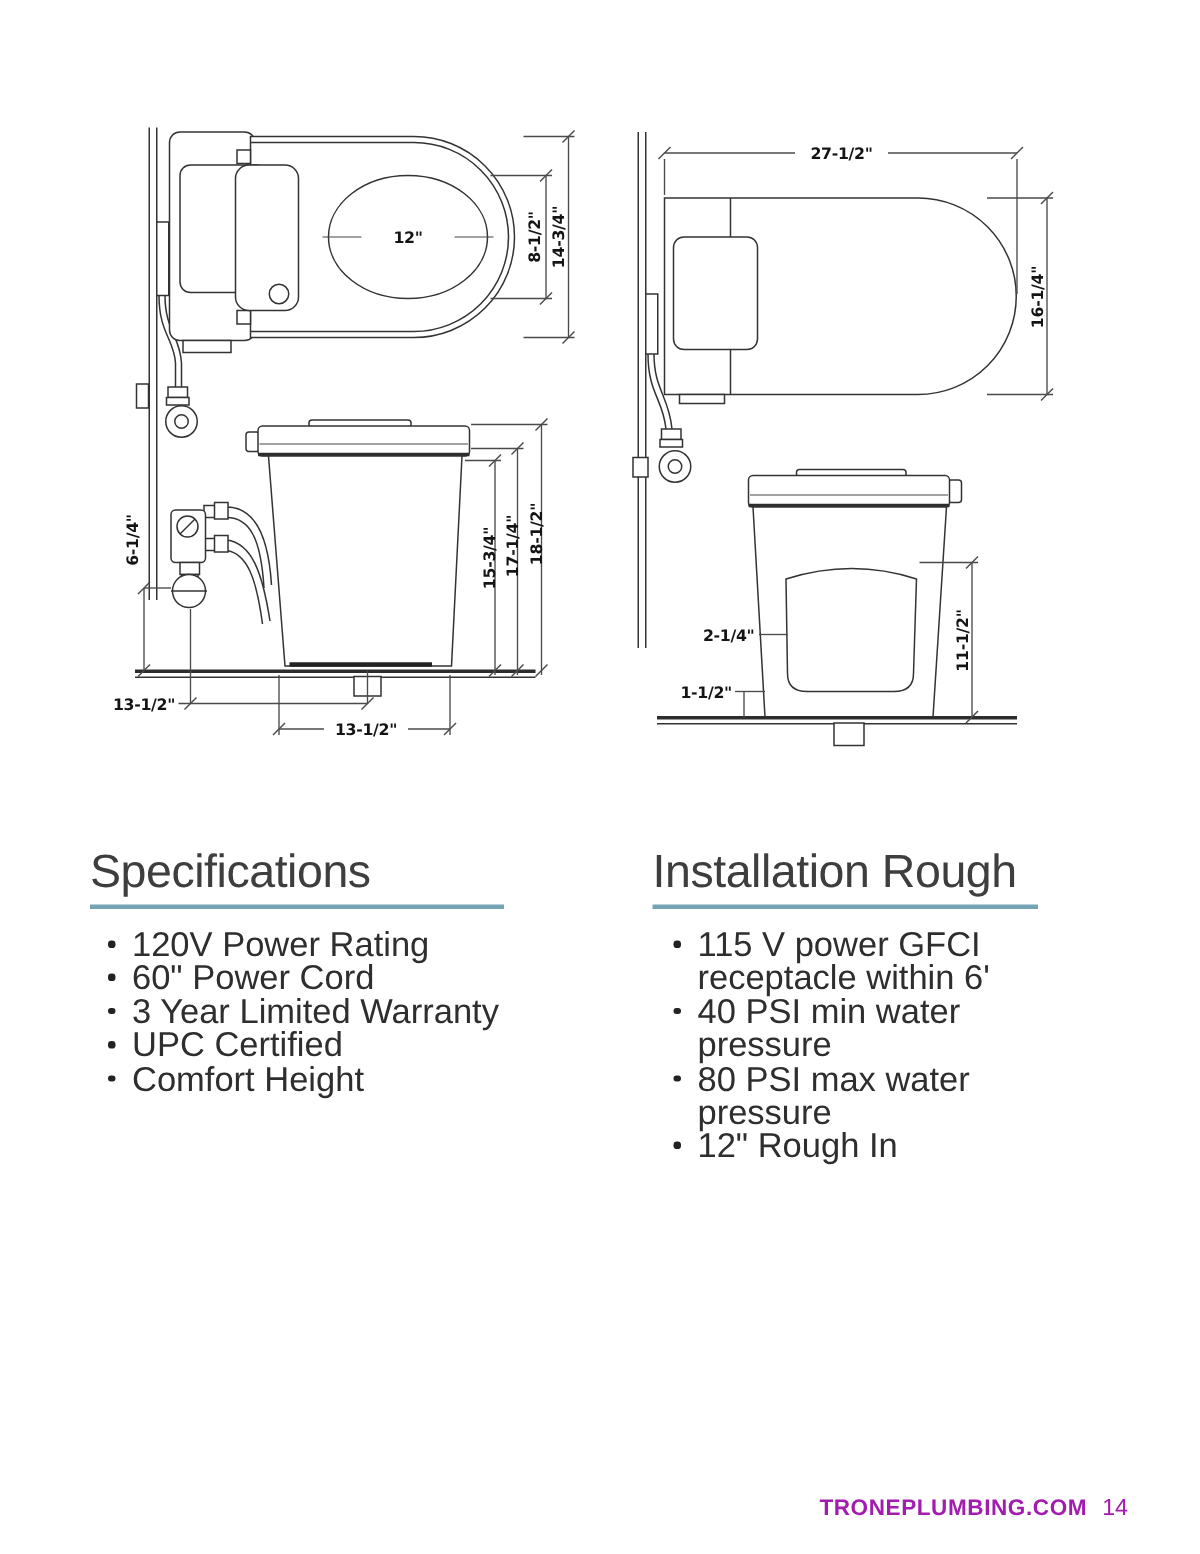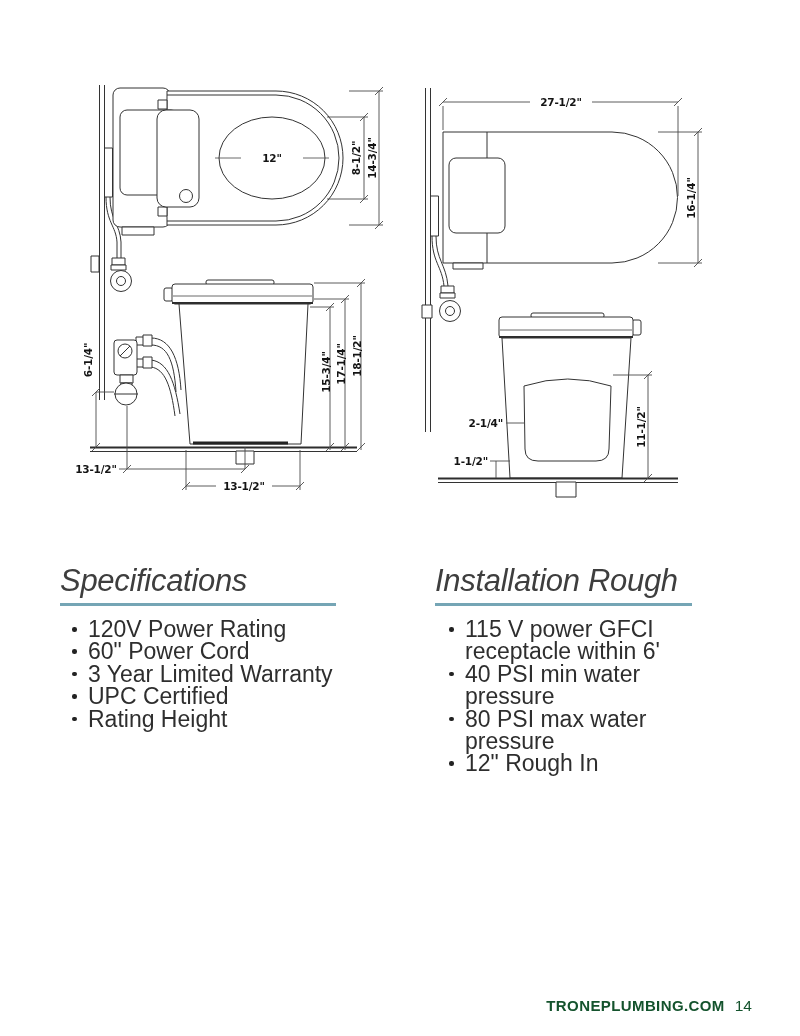--- a/index.html
+++ b/index.html
@@ -12,31 +12,31 @@
   .lnf{stroke:#333;fill:#fff;stroke-width:1;}
   .thin{stroke:#444;stroke-width:.8;}
   .thick{stroke:#2d2d2d;stroke-width:2.2;}
   .heavy{stroke:#232323;stroke-width:3;}
   .dim{stroke:#4a4a4a;stroke-width:.9;fill:none;}
   text.dimtxt{font:bold 10.5px "DejaVu Sans","Liberation Sans",sans-serif;fill:#141414;letter-spacing:-0.2px;}
 
   .col{position:absolute;top:565px;}
   .col.specs{left:60px;width:300px;}
   .col.notes{left:435px;width:292px;}
-  .col h2{margin:0;font-size:31px;font-weight:400;color:#3e3e3e;letter-spacing:-0.3px;line-height:32px;font-style:italic;}
+  .col h2{margin:0;font-size:31px;font-weight:400;color:#3e3e3e;letter-spacing:-0.3px;line-height:32px;}
   .rule{height:3px;margin-top:6px;}
   .specs .rule{width:276px;}
   .notes .rule{width:257px;}
   .col ul{list-style:none;margin:12px 0 0 0;padding:0;}
   .col li{position:relative;padding-left:28px;font-size:23px;line-height:22.4px;color:#2e2e2e;max-width:284px;}
   .col.notes li{padding-left:30px;}
   .col li .dot{position:absolute;left:12px;top:9px;width:4.5px;height:4.5px;border-radius:50%;background:#222;}
   .col.notes li .dot{left:14px;}
 
-  footer{position:absolute;top:997px;right:48px;display:flex;align-items:baseline;gap:10px;color:#14532d;}
+  footer{position:absolute;top:997px;right:48px;display:flex;align-items:baseline;gap:10px;color:#a21caf;}
   footer .site{font-size:15px;font-weight:600;letter-spacing:0.4px;}
   footer .pagenum{font-size:15.5px;font-weight:400;}
 </style>
 </head>
 <body>
 
 <div class="page">
 
   <svg class="drawings" width="800" height="555" viewBox="0 0 800 555">
 
@@ -222,21 +222,21 @@
   </svg>
 
   <section class="col specs">
     <h2>Specifications</h2>
     <div class="rule" style="background: rgb(117, 165, 181);"></div>
     <ul>
       <li><span class="dot"></span><span>120V Power Rating</span></li>
       <li><span class="dot"></span><span>60" Power Cord</span></li>
       <li><span class="dot"></span><span>3 Year Limited Warranty</span></li>
       <li><span class="dot"></span><span>UPC Certified</span></li>
-      <li><span class="dot"></span><span>Rating Height</span></li>
+      <li><span class="dot"></span><span>Comfort Height</span></li>
     </ul>
   </section>
 
   <section class="col notes">
     <h2>Installation Rough</h2>
     <div class="rule" style="background: rgb(117, 165, 181);"></div>
     <ul>
       <li><span class="dot"></span><span>115 V power GFCI receptacle within 6'</span></li>
       <li><span class="dot"></span><span>40 PSI min water pressure</span></li>
       <li><span class="dot"></span><span>80 PSI max water pressure</span></li>

